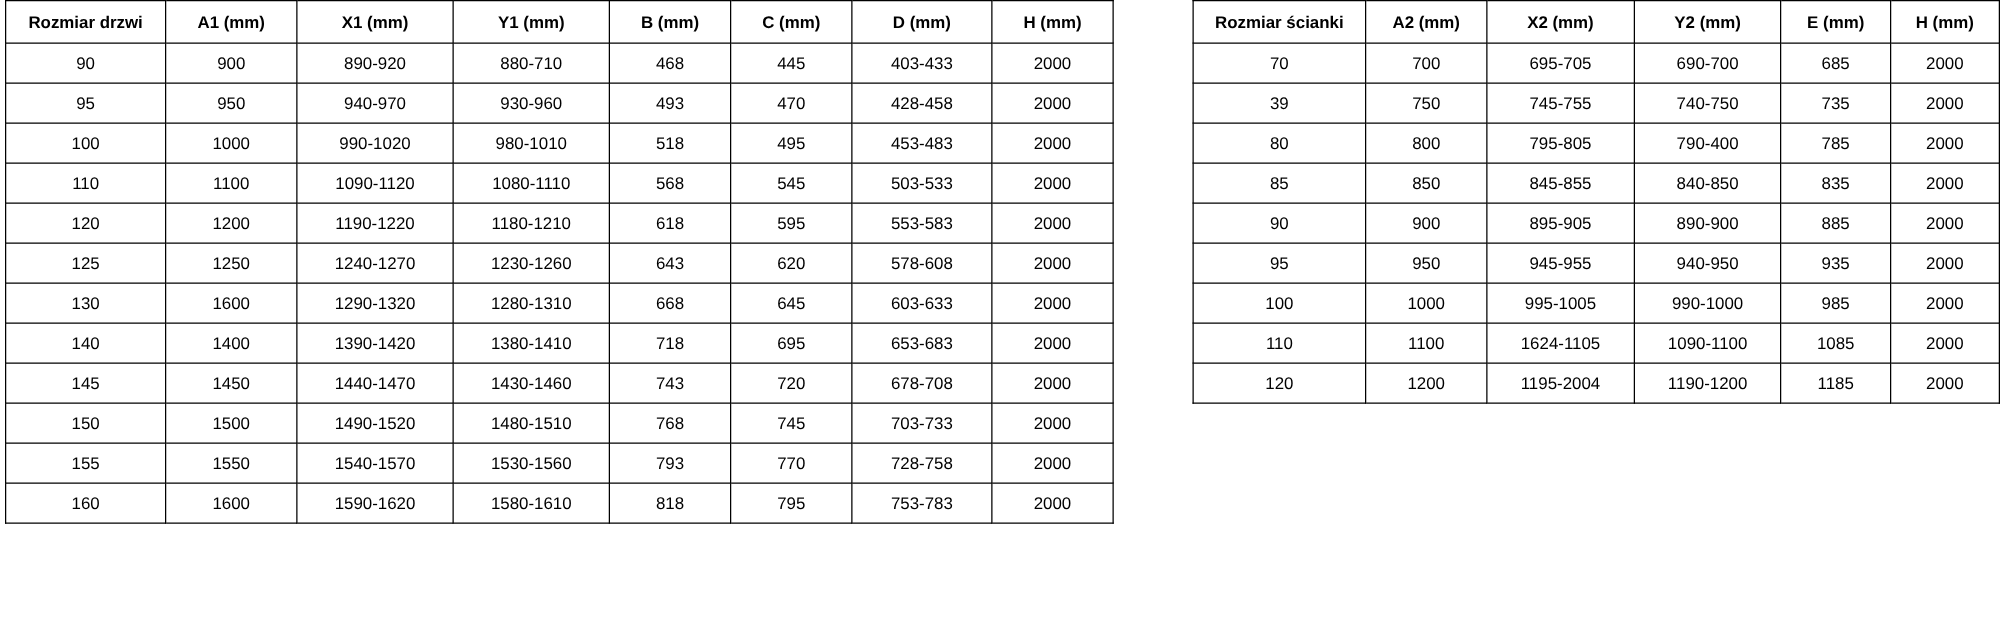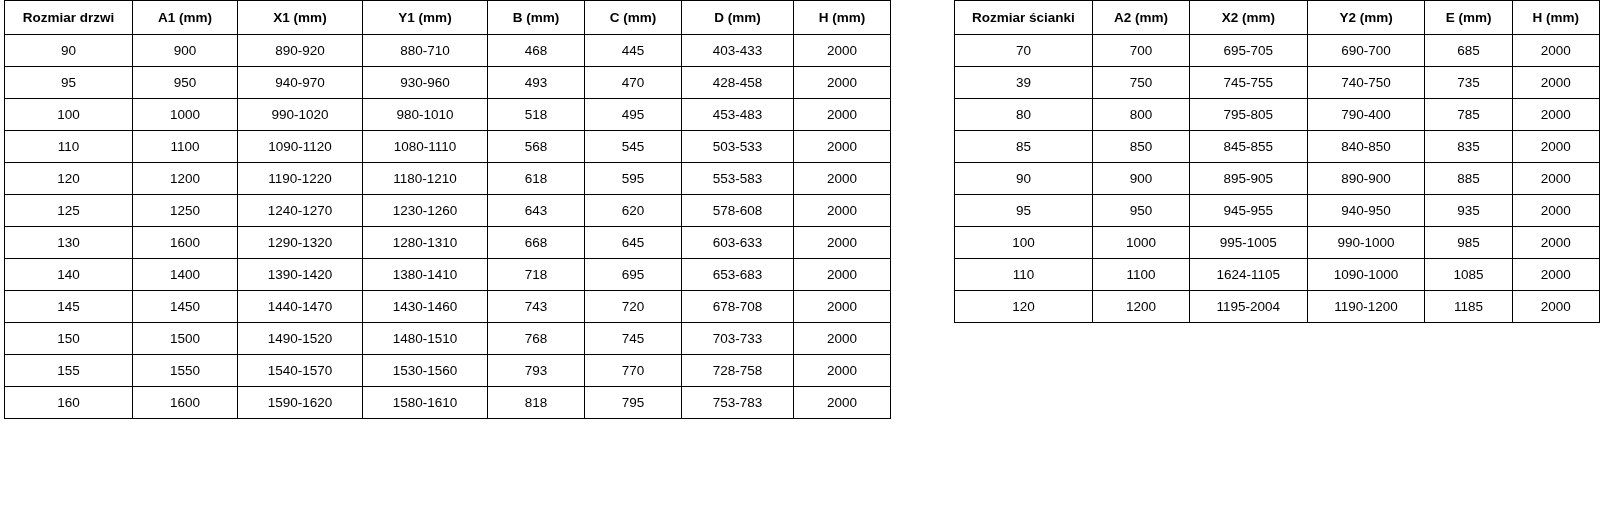--- a/index.html
+++ b/index.html
@@ -297,21 +297,21 @@
           <td>1000</td>
           <td>995-1005</td>
           <td>990-1000</td>
           <td>985</td>
           <td>2000</td>
         </tr>
         <tr>
           <td>110</td>
           <td>1100</td>
           <td>1624-1105</td>
-          <td>1090-1000</td>
+          <td>1090-1100</td>
           <td>1085</td>
           <td>2000</td>
         </tr>
         <tr>
           <td>120</td>
           <td>1200</td>
           <td>1195-2004</td>
           <td>1190-1200</td>
           <td>1185</td>
           <td>2000</td>

